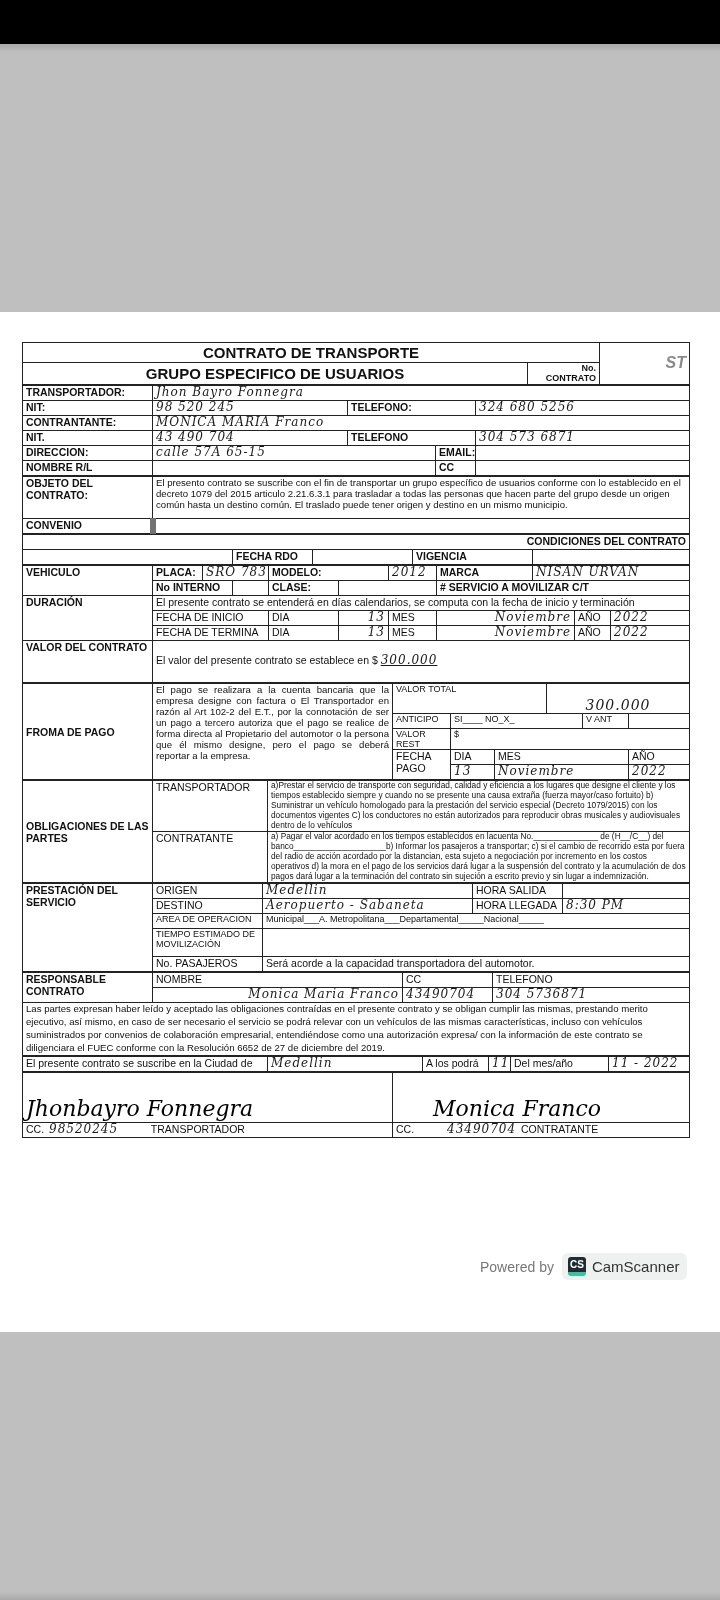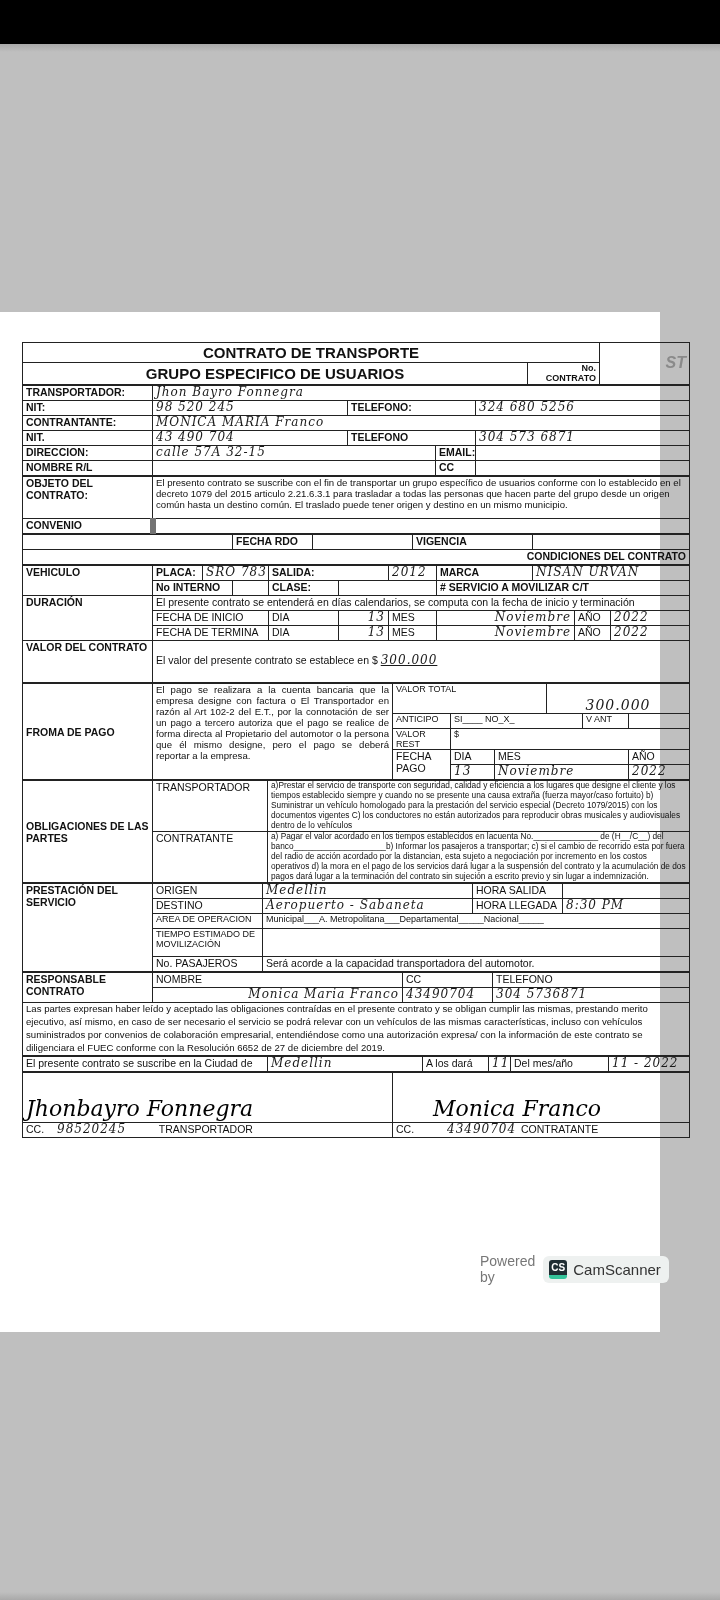--- a/index.html
+++ b/index.html
@@ -1,19 +1,19 @@
 <!DOCTYPE html>
 <html><head>
 <meta charset="utf-8">
 <style>
   * { box-sizing: border-box; margin: 0; padding: 0; }
   html, body { width: 720px; height: 1600px; overflow: hidden; background: #bfbfbf; font-family: "Liberation Sans", sans-serif; }
   .topbar { position: absolute; left: 0; top: 0; width: 720px; height: 44px; background: #000; }
   .topshade { position: absolute; left: 0; top: 44px; width: 720px; height: 8px; background: linear-gradient(#a9a9a9, #bfbfbf); }
-  .page { position: absolute; left: 0; top: 312px; width: 660px; height: 1020px; background: #fff; }
+  .page { position: absolute; left: 0; top: 312px; width: 720px; height: 1020px; background: #fff; }
   .doc { position: absolute; left: 22px; top: 30px; width: 668px; color: #111; font-family: "Liberation Sans Narrow", "Liberation Sans", sans-serif; }
   table { border-collapse: collapse; width: 100%; table-layout: fixed; }
   td { border: 1px solid #222; font-size: 10.5px; line-height: 1.15; padding: 0 3px; vertical-align: top; height: 15px; overflow: hidden; white-space: nowrap; }
   .b { font-weight: bold; }
   .hand { font-family: "DejaVu Serif", serif; font-style: italic; font-size: 12px; color: #1a1a1a; letter-spacing: 1px; }
   .wrap { white-space: normal; }
   .center { text-align: right; }
   .title { font-weight: bold; font-size: 15px; text-align: center; height: 20px; vertical-align: middle; font-family: "Liberation Sans", sans-serif; }
   .small { font-size: 9px; }
   .tiny { font-size: 8.3px; line-height: 1.2; }
@@ -78,21 +78,21 @@
           <td colspan="5" class="hand">MONICA MARIA Franco</td>
           </tr>
       <tr>
             <td class="b">NIT.</td>
           <td colspan="2" class="hand">43 490 704</td>
           <td colspan="2" class="b">TELEFONO</td>
           <td class="hand">304 573 6871</td>
           </tr>
       <tr>
             <td class="b">DIRECCION:</td>
-          <td colspan="3" class="hand">calle 57A 32-15</td>
+          <td colspan="3" class="hand">calle 57A 65-15</td>
           <td class="b">EMAIL:</td>
           <td></td>
           </tr>
       <tr>
             <td class="b">NOMBRE R/L</td>
           <td colspan="3"></td>
           <td class="b">CC</td>
           <td></td>
           </tr>
     </tbody>
@@ -122,28 +122,28 @@
     <table>
       <colgroup>
           <col style="width:210px">
           <col style="width:80px">
           <col style="width:100px">
           <col style="width:120px">
           <col>
         </colgroup>
       <tbody>
           <tr>
+            <td colspan="5" class="b center">CONDICIONES DEL CONTRATO</td>
+          </tr>
+      <tr>
             <td></td>
           <td class="b">FECHA RDO</td>
           <td></td>
           <td class="b">VIGENCIA</td>
           <td></td>
-          </tr>
-      <tr>
-            <td colspan="5" class="b center">CONDICIONES DEL CONTRATO</td>
           </tr>
     </tbody>
       </table>
 
     <table>
       <colgroup>
           <col style="width:130px">
           <col style="width:50px">
           <col style="width:30px">
           <col style="width:36px">
@@ -154,21 +154,21 @@
           <col style="width:60px">
           <col style="width:42px">
           <col style="width:36px">
           <col>
         </colgroup>
       <tbody>
           <tr>
             <td class="b" rowspan="2">VEHICULO</td>
           <td class="b">PLACA:</td>
           <td colspan="2" class="hand">SRO 783</td>
-          <td colspan="2" class="b">SALIDA:</td>
+          <td colspan="2" class="b">MODELO:</td>
           <td class="hand">2012</td>
           <td colspan="2" class="b">MARCA</td>
           <td colspan="3" class="hand">NISAN URVAN</td>
           </tr>
       <tr>
             <td colspan="2" class="b">No INTERNO</td>
           <td></td>
           <td class="b">CLASE:</td>
           <td colspan="2"></td>
           <td colspan="5" class="b"># SERVICIO A MOVILIZAR C/T</td>
@@ -333,42 +333,42 @@
           <col style="width:155px">
           <col style="width:66px">
           <col style="width:22px">
           <col style="width:98px">
           <col>
         </colgroup>
       <tbody>
           <tr>
             <td>El presente contrato se suscribe en la Ciudad de</td>
           <td class="hand">Medellin</td>
-          <td>A los dará</td>
+          <td>A los podrá</td>
           <td class="hand">11</td>
           <td>Del mes/año</td>
           <td class="hand">11 - 2022</td>
           </tr>
     </tbody>
       </table>
 
     <table>
       <colgroup>
           <col style="width:370px">
           <col>
         </colgroup>
       <tbody>
           <tr>
             <td class="sig" style="height:50px;vertical-align:bottom">Jhonbayro Fonnegra</td>
           <td class="sig" style="height:50px;vertical-align:bottom;padding-left:40px">Monica Franco</td>
           </tr>
       <tr>
             <td>
             <span>CC.</span>
-            <span class="hand" style="margin:0 30px 0 10px">98520245</span>
+            <span class="hand" style="margin:0 30px 0 2px">98520245</span>
             <span>TRANSPORTADOR</span></td>
           <td>
             <span>CC.</span>
             <span class="hand" style="margin:0 2px 0 30px">43490704</span>
             <span>CONTRATANTE</span></td>
           </tr>
     </tbody>
       </table>
   </div>
 

